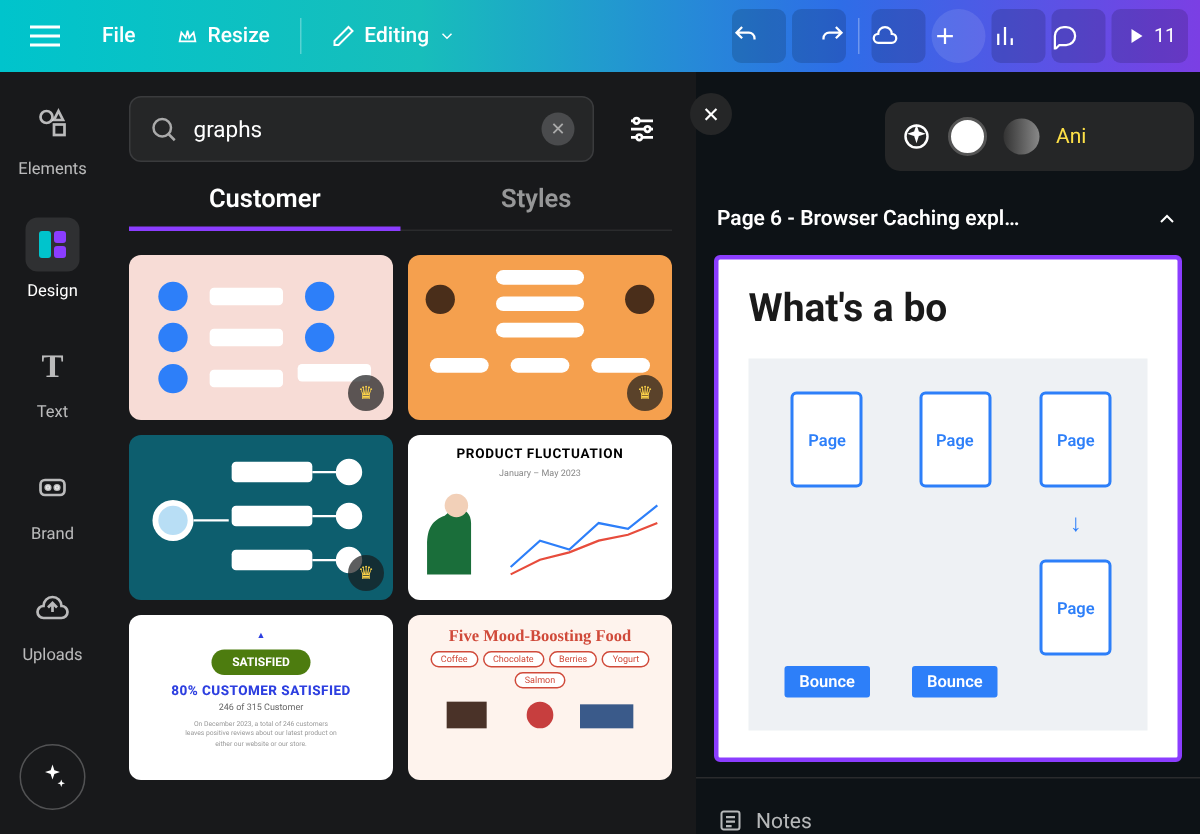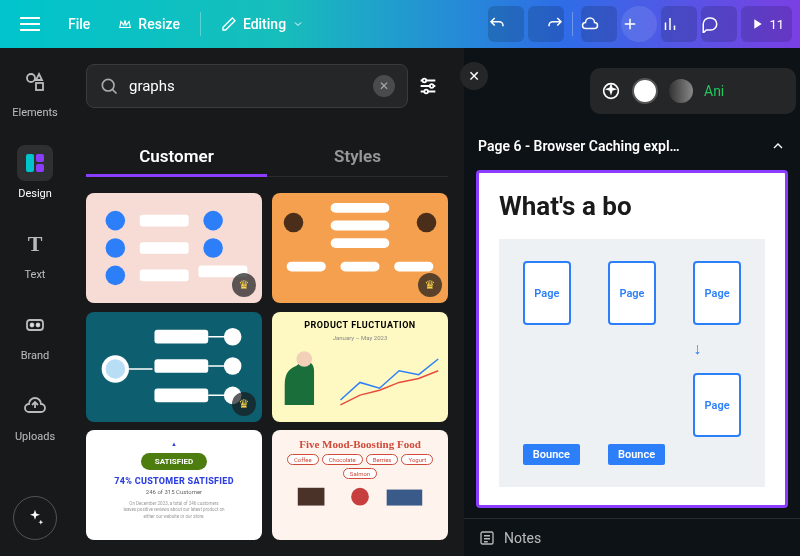--- a/index.html
+++ b/index.html
@@ -15,51 +15,51 @@
 .rightbar{margin-left:auto;display:flex;gap:4px;align-items:center}
 .ibtn{width:36px;height:36px;border-radius:6px;display:flex;align-items:center;justify-content:flex-start;background:rgba(0,0,0,.15);cursor:pointer}
 .content{flex:1;display:flex;min-height:0}
 .tools{width:70px;background:#18191b;display:flex;flex-direction:column;align-items:center;padding-top:12px;gap:18px}
 .tool{display:flex;flex-direction:column;align-items:center;gap:6px;color:rgba(255,255,255,.7);font-size:11px;cursor:pointer;padding:4px;width:60px;border-radius:8px}
 .tool.active{color:#fff}
 .tool .ticon{width:36px;height:36px;border-radius:8px;display:flex;align-items:center;justify-content:center}
 .tool.active .ticon{background:rgba(255,255,255,.1)}
 .magic{margin-top:auto;margin-bottom:16px;width:44px;height:44px;border-radius:50%;border:1.5px solid rgba(255,255,255,.25);display:flex;align-items:center;justify-content:center;cursor:pointer}
 .panel{width:394px;background:#18191b;display:flex;flex-direction:column;padding:16px;overflow:hidden}
-.search{display:flex;align-items:center;gap:0;margin-bottom:28px}
+.search{display:flex;align-items:center;gap:12px;margin-bottom:5px}
 .sbox{flex:1;height:44px;background:#252627;border-radius:8px;border:1px solid #3a3b3d;display:flex;align-items:center;padding:0 12px;gap:10px}
 .sbox input{flex:1;background:none;border:none;color:#fff;font-size:15px;outline:none}
 .clear{width:22px;height:22px;border-radius:50%;background:#4a4b4d;display:flex;align-items:center;justify-content:center;color:#aaa;cursor:pointer;font-size:12px}
 .filters{width:40px;height:40px;display:flex;align-items:center;justify-content:center;cursor:pointer;color:#fff}
 .tabs{display:flex;border-bottom:1px solid #2a2b2d;margin-bottom:16px}
 .tab{flex:1;text-align:center;padding:10px;font-size:17px;font-weight:600;color:rgba(255,255,255,.55);cursor:pointer;position:relative}
 .tab.active{color:#fff}
 .tab.active::after{content:"";position:absolute;bottom:-1px;left:0;right:0;height:3px;background:#8b3dff}
 .grid{display:grid;grid-template-columns:1fr 1fr;gap:10px;overflow-y:auto}
 .tmpl{position:relative;aspect-ratio:16/10;border-radius:8px;overflow:hidden;cursor:pointer}
 .crown{position:absolute;bottom:6px;right:6px;width:24px;height:24px;border-radius:50%;background:rgba(24,25,27,.7);display:flex;align-items:center;justify-content:center;color:#ffd54a;font-size:12px}
 .canvas{flex:1;background:#0d1216;display:flex;flex-direction:column;position:relative}
 .closep{position:absolute;top:14px;left:-4px;width:28px;height:28px;border-radius:50%;background:#252627;display:flex;align-items:center;justify-content:center;color:#fff;cursor:pointer;z-index:5;font-size:14px}
 .floatbar{position:absolute;top:20px;right:4px;left:126px;height:46px;background:#252627;border-radius:10px;display:flex;align-items:center;padding:0 10px;gap:10px;z-index:4}
 .swatch{width:26px;height:26px;border-radius:50%;border:2px solid #555}
 .chead{margin-top:80px;padding:10px 14px;display:flex;align-items:center;color:#fff;gap:8px}
 .chead .title{font-size:14px;font-weight:600;flex:1;white-space:nowrap;overflow:hidden;text-overflow:ellipsis}
 .slide{margin:6px 12px 10px 12px;flex:1;background:#fff;border:3px solid #8b3dff;border-radius:4px;padding:18px 20px;display:flex;flex-direction:column;overflow:hidden;position:relative}
 .slide h1{font-size:26px;font-weight:700;color:#1a1a1a;margin-bottom:18px;white-space:nowrap}
 .diag{flex:1;background:#eef1f4;padding:22px 20px;display:flex;gap:28px;justify-content:center}
-.col{display:flex;flex-direction:column;gap:16px}
+.col{display:flex;flex-direction:column;align-items:center;gap:16px}
 .pgbox{width:48px;height:64px;border:2px solid #2d7ff9;border-radius:4px;background:#fff;display:flex;align-items:center;justify-content:center;font-size:11px;color:#2d7ff9;font-weight:600}
 .arrow{color:#2d7ff9;font-size:16px;line-height:1}
 .bnc{background:#2d7ff9;color:#fff;font-size:11px;padding:4px 10px;border-radius:2px;font-weight:600}
-.footer{height:38px;border-top:1px solid #2a2b2d;display:flex;align-items:center;padding:0 14px;color:rgba(255,255,255,.7);font-size:14px;gap:8px}
+.footer{height:38px;border-top:1px solid #2a2b2d;display:flex;align-items:flex-end;padding:0 14px;color:rgba(255,255,255,.7);font-size:14px;gap:8px}
 .flip{transform:scaleX(-1)}
 .t1{background:#f7dcd6}
 .t2{background:#f5a04e}
 .t3{background:#0d5e6e}
-.t4{background:#fef9c3}
+.t4{background:#ffffff}
 .t5{background:#fff}
 .t6{background:#fef3ed}
 svg{display:block}
 </style>
 </head>
 <body>
 
 <div class="topbar">
   <div class="tbtn">
       <div class="hamb"></div>
@@ -245,21 +245,21 @@
         <svg width="100%" height="70%" viewBox="0 0 180 78">
             <polyline points="70,60 90,42 110,48 130,30 150,34 170,18" fill="none" stroke="#2d7ff9" stroke-width="1.5"></polyline>
             <polyline points="70,65 90,55 110,50 130,42 150,38 170,30" fill="none" stroke="#e74c3c" stroke-width="1.5"></polyline>
             <path d="M25 25c8-8 18-5 18 5v35h-30V45c0-12 4-17 12-20z" fill="#1a6e3a"></path>
             <circle cx="33" cy="18" r="8" fill="#f2d0b8"></circle>
           </svg>
       </div>
       <div class="tmpl t5" style="padding:10px;text-align:center">
         <div style="font-size:6px;color:#2d3fe0">▲</div>
         <div style="background:#4d7c0f;color:#fff;font-size:8px;font-weight:700;padding:4px 14px;border-radius:12px;display:inline-block;margin:6px 0">SATISFIED</div>
-        <div style="font-size:9px;font-weight:800;color:#2d3fe0;letter-spacing:.3px">74% CUSTOMER SATISFIED</div>
+        <div style="font-size:9px;font-weight:800;color:#2d3fe0;letter-spacing:.3px">80% CUSTOMER SATISFIED</div>
         <div style="font-size:6px;color:#666;margin-top:2px">246 of 315 Customer</div>
         <div style="font-size:4.5px;color:#999;margin-top:6px;line-height:1.4">On December 2023, a total of 246 customers<br>leaves positive reviews about our latest product on<br>either our website or our store.</div>
       </div>
       <div class="tmpl t6" style="padding:8px;text-align:center">
         <div style="font-size:11px;font-weight:800;color:#d04a3a;font-family:Georgia,serif;line-height:1.1">Five Mood-Boosting Food</div>
         <div style="display:flex;flex-wrap:wrap;gap:3px;justify-content:center;margin-top:4px">
           <span style="font-size:6px;background:#fff;border:1px solid #d04a3a;color:#d04a3a;padding:1px 6px;border-radius:8px">Coffee</span>
           <span style="font-size:6px;background:#fff;border:1px solid #d04a3a;color:#d04a3a;padding:1px 6px;border-radius:8px">Chocolate</span>
           <span style="font-size:6px;background:#fff;border:1px solid #d04a3a;color:#d04a3a;padding:1px 6px;border-radius:8px">Berries</span>
           <span style="font-size:6px;background:#fff;border:1px solid #d04a3a;color:#d04a3a;padding:1px 6px;border-radius:8px">Yogurt</span>
@@ -284,21 +284,21 @@
       <div class="swatch" style="background:#fff"></div>
       <svg width="26" height="26">
           <defs>
             <linearGradient id="g">
               <stop offset="0" stop-color="#333"></stop>
               <stop offset="1" stop-color="#888"></stop>
             </linearGradient>
           </defs>
           <circle cx="13" cy="13" r="12" fill="url(#g)"></circle>
         </svg>
-      <span style="color:#22c55e;font-size:14px">Ani</span>
+      <span style="color:#fde047;font-size:14px">Ani</span>
     </div>
     <div class="chead">
       <span class="title">Page 6 - Browser Caching expl…</span>
       <svg width="16" height="16" viewBox="0 0 24 24" fill="none" stroke="#fff" stroke-width="2">
           <path d="M6 15l6-6 6 6"></path>
         </svg>
     </div>
     <div class="slide">
       <h1>What's a bo</h1>
       <div class="diag">

